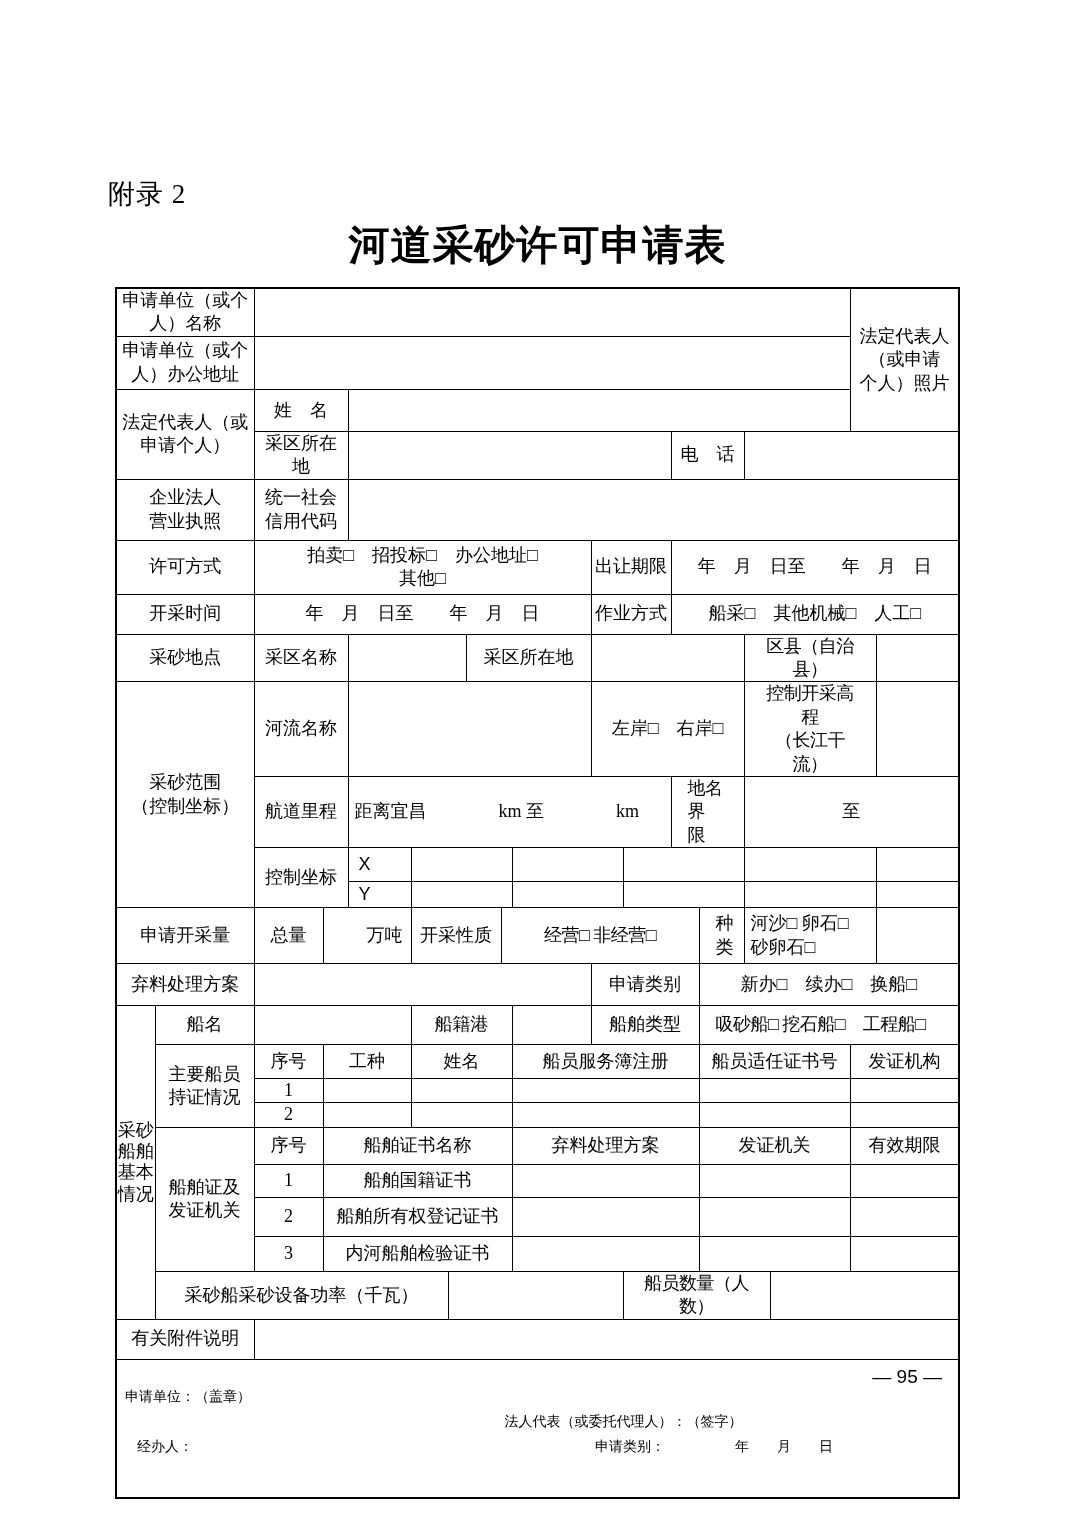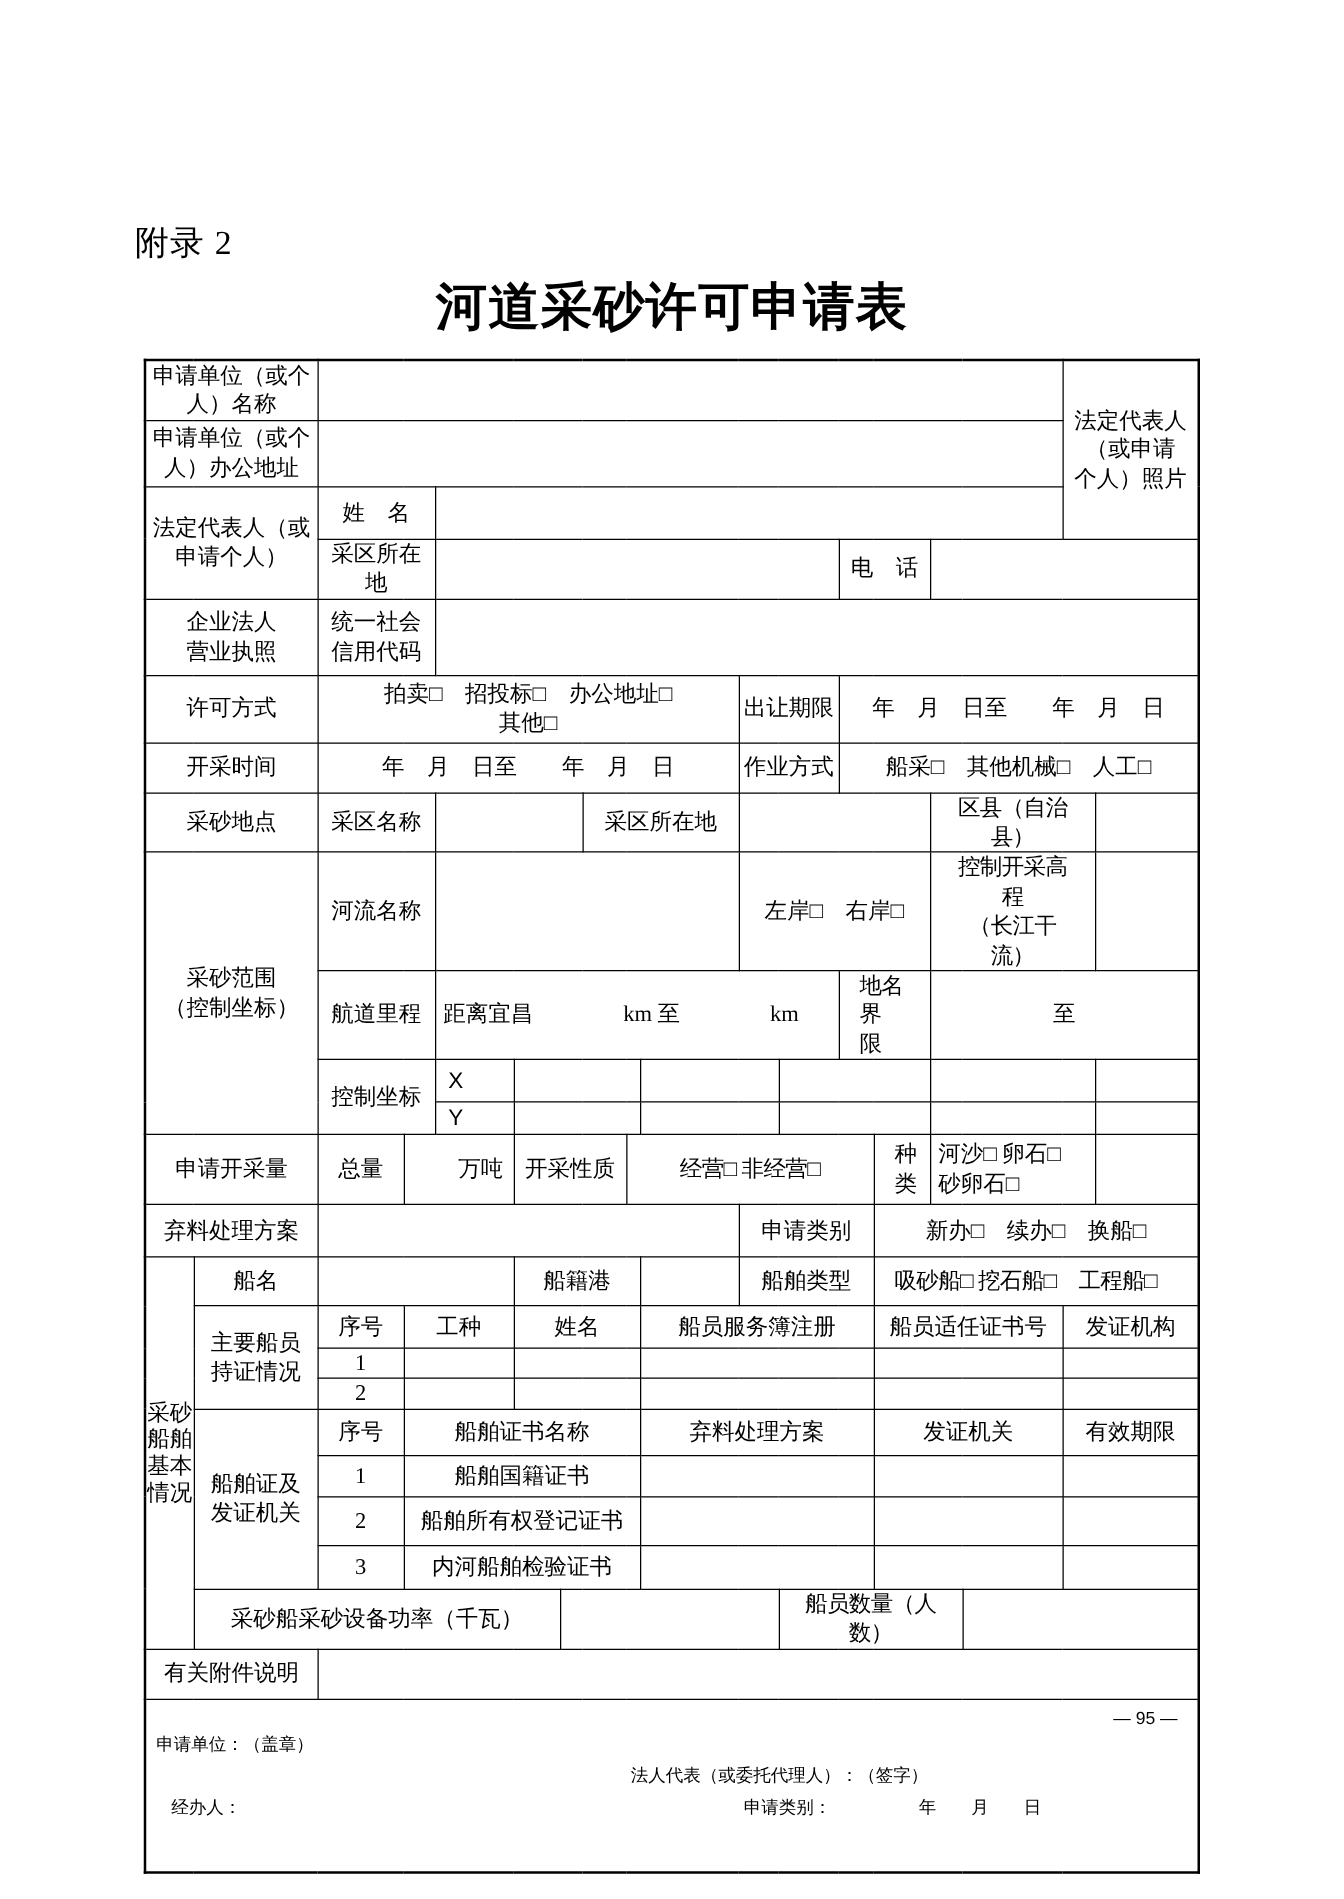--- a/index.html
+++ b/index.html
@@ -32,21 +32,21 @@
   td.vert { padding: 0; line-height: 1.18; }
   td.xy { text-align: left; padding-left: 10px; font-family: "Liberation Sans", sans-serif; }
   .sig-cell { padding: 0; vertical-align: top; }
   .sig-wrap { position: relative; width: 100%; height: 100%; font-size: 14px; }
   .sig-l1 { position: absolute; left: 8px; top: 5px; }
   .sig-l2 { position: absolute; left: 0; top: 30px; width: 100%; padding-left: 172px; }
   .sig-l3-handler { position: absolute; left: 20px; top: 55px; }
   .sig-l3-date { position: absolute; left: 478px; top: 55px; }
   .page-number {
     position: absolute; top: 1366px; right: 133px;
-    font-size: 14px; font-family: "Liberation Sans", sans-serif;
+    font-size: 19px; font-family: "Liberation Sans", sans-serif;
   }
 </style>
 </head>
 <body>
 
 <div class="appendix">附录 2</div>
 <div class="doc-title">河道采砂许可申请表</div>
 
 <table class="form">
   <colgroup>

